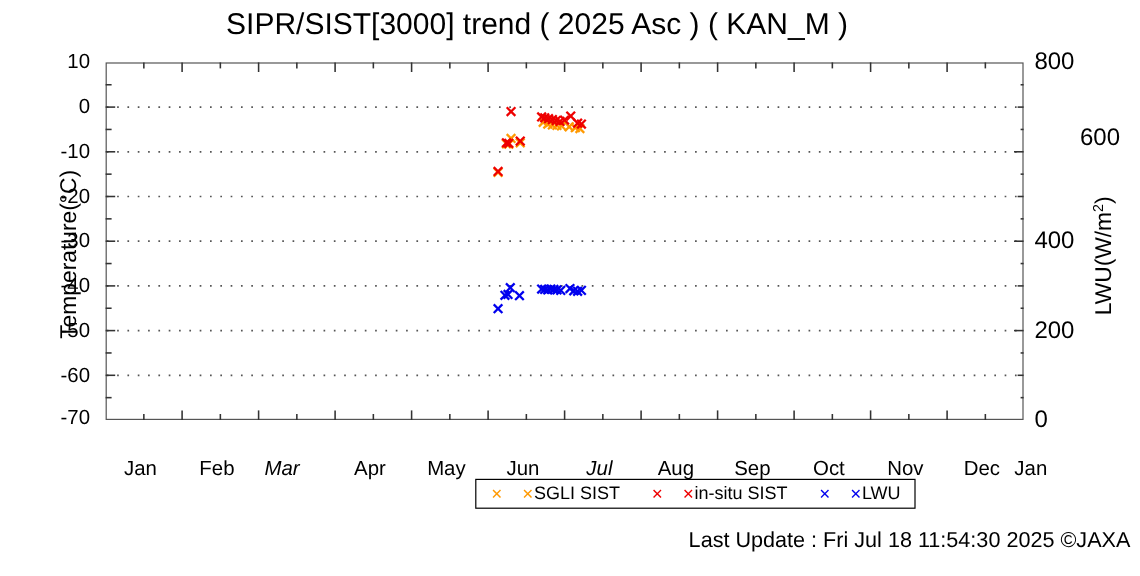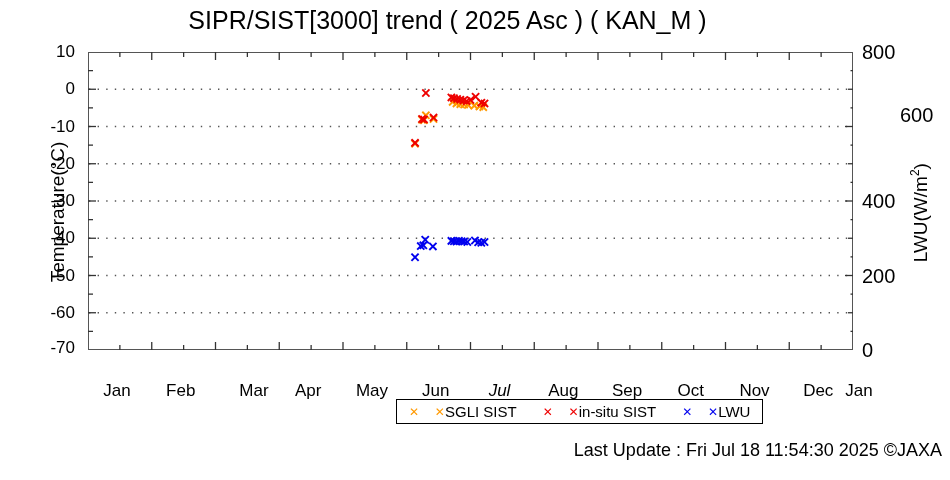--- a/index.html
+++ b/index.html
@@ -386,21 +386,21 @@
     <div class="abs ylab-left" style="top: 275.5px;">-50</div>
     <div class="abs ylab-left" style="top: 312.75px;">-60</div>
     <div class="abs ylab-left" style="top: 348px; margin-left: 13px;">-70</div>
     <div class="abs ylab-right" style="top: 52px;">800</div>
     <div class="abs ylab-right" style="top: 115px; margin-left: 38px;">600</div>
     <div class="abs ylab-right" style="top: 201px;">400</div>
     <div class="abs ylab-right" style="top: 275.5px;">200</div>
     <div class="abs ylab-right" style="top: 350px;">0</div>
     <div class="abs xlab" style="left: 117px;">Jan</div>
     <div class="abs xlab" style="left: 180.75px;">Feb</div>
-    <div class="abs xlab" style="left: 254px;">Mar</div>
+    <div class="abs xlab" style="left: 235px; font-style: italic;">Mar</div>
     <div class="abs xlab" style="left: 308.25px;">Apr</div>
     <div class="abs xlab" style="left: 372px;">May</div>
     <div class="abs xlab" style="left: 435.75px;">Jun</div>
     <div class="abs xlab" style="left: 499.5px; font-style: italic;">Jul</div>
     <div class="abs xlab" style="left: 563.25px;">Aug</div>
     <div class="abs xlab" style="left: 627px;">Sep</div>
     <div class="abs xlab" style="left: 690.75px;">Oct</div>
     <div class="abs xlab" style="left: 754.5px;">Nov</div>
     <div class="abs xlab" style="left: 818.25px;">Dec</div>
     <div class="abs xlab" style="left: 859px;">Jan</div>

